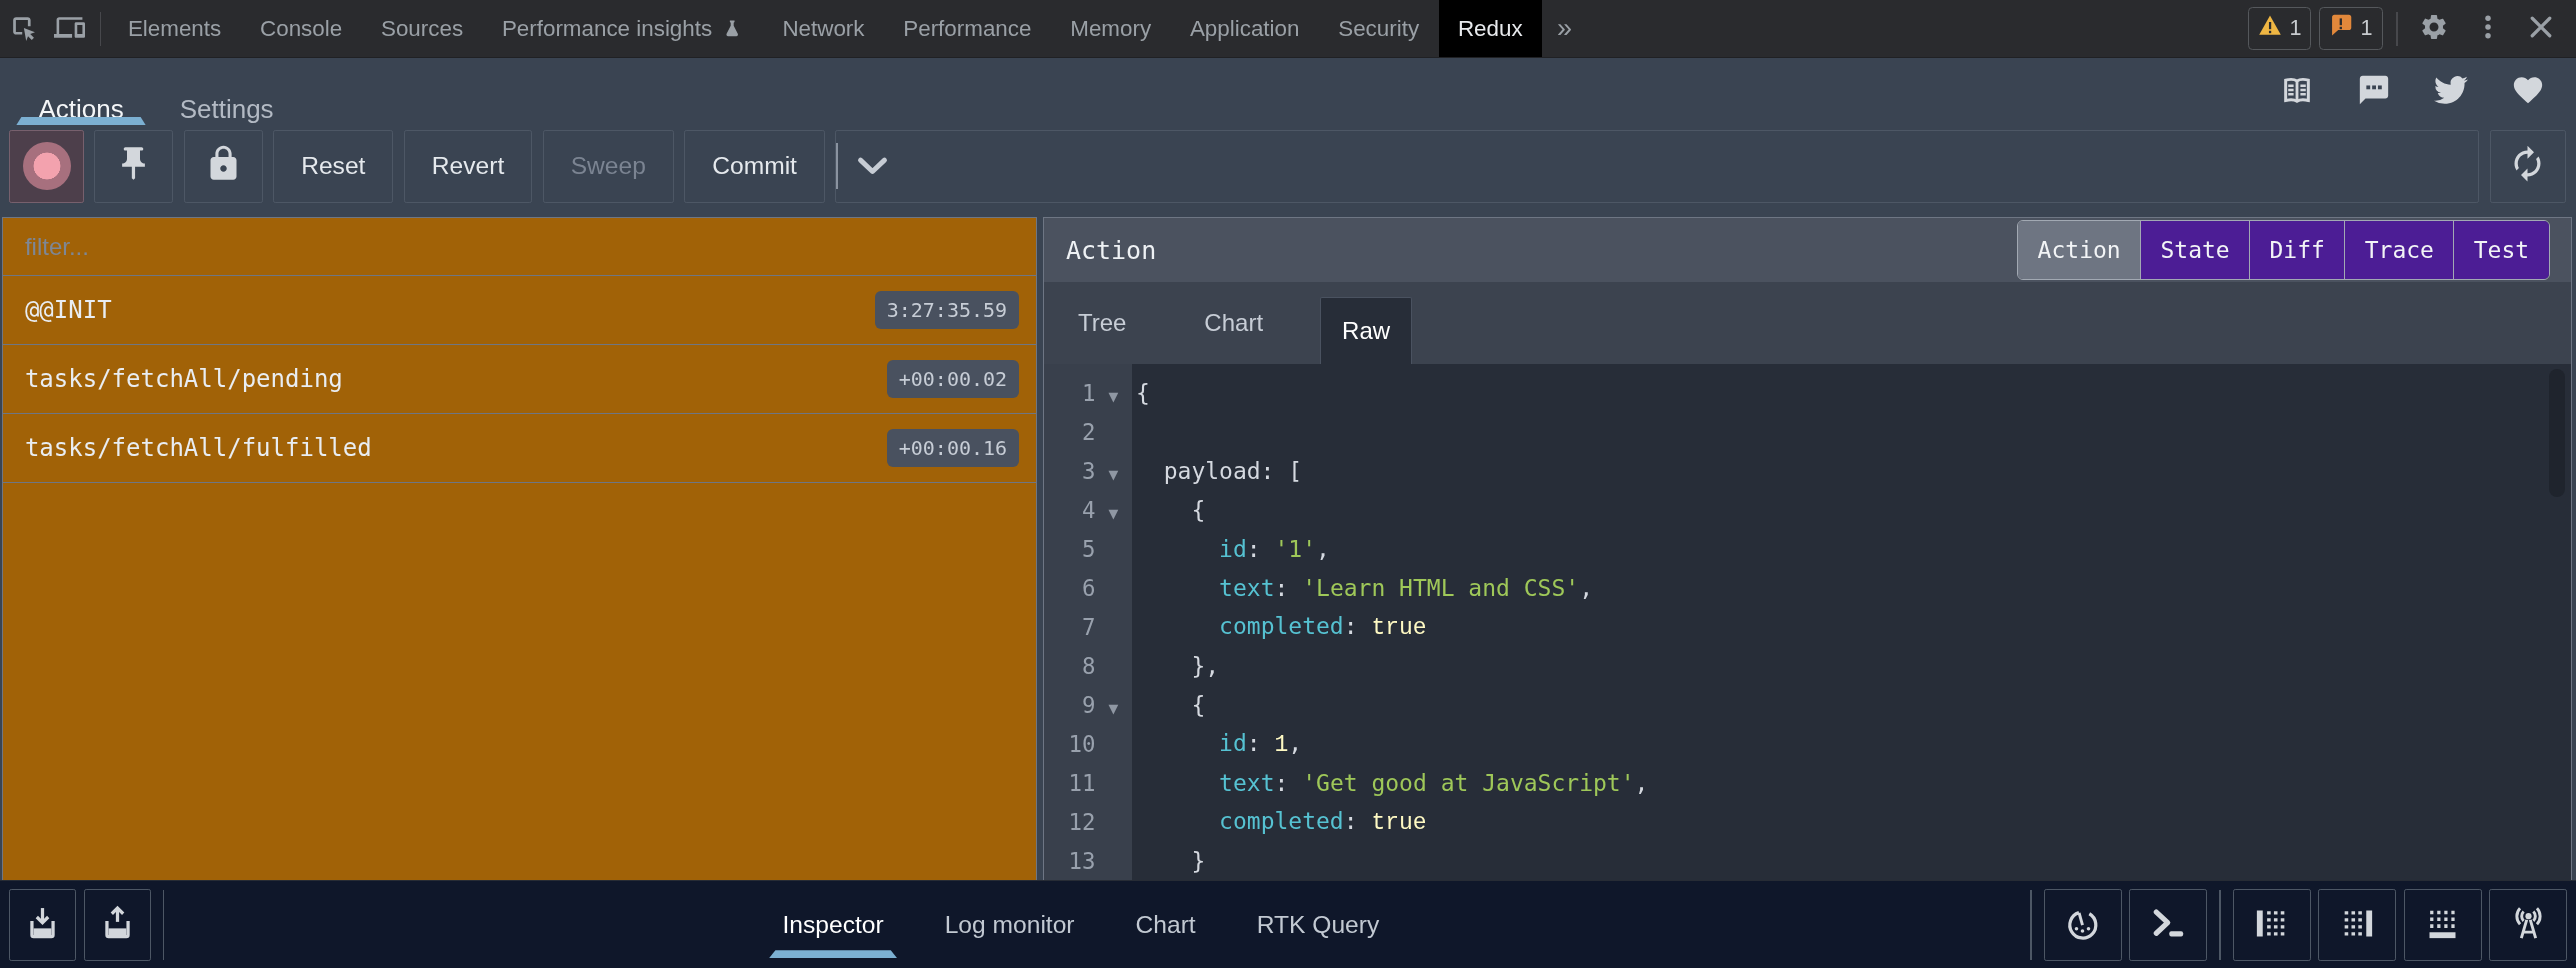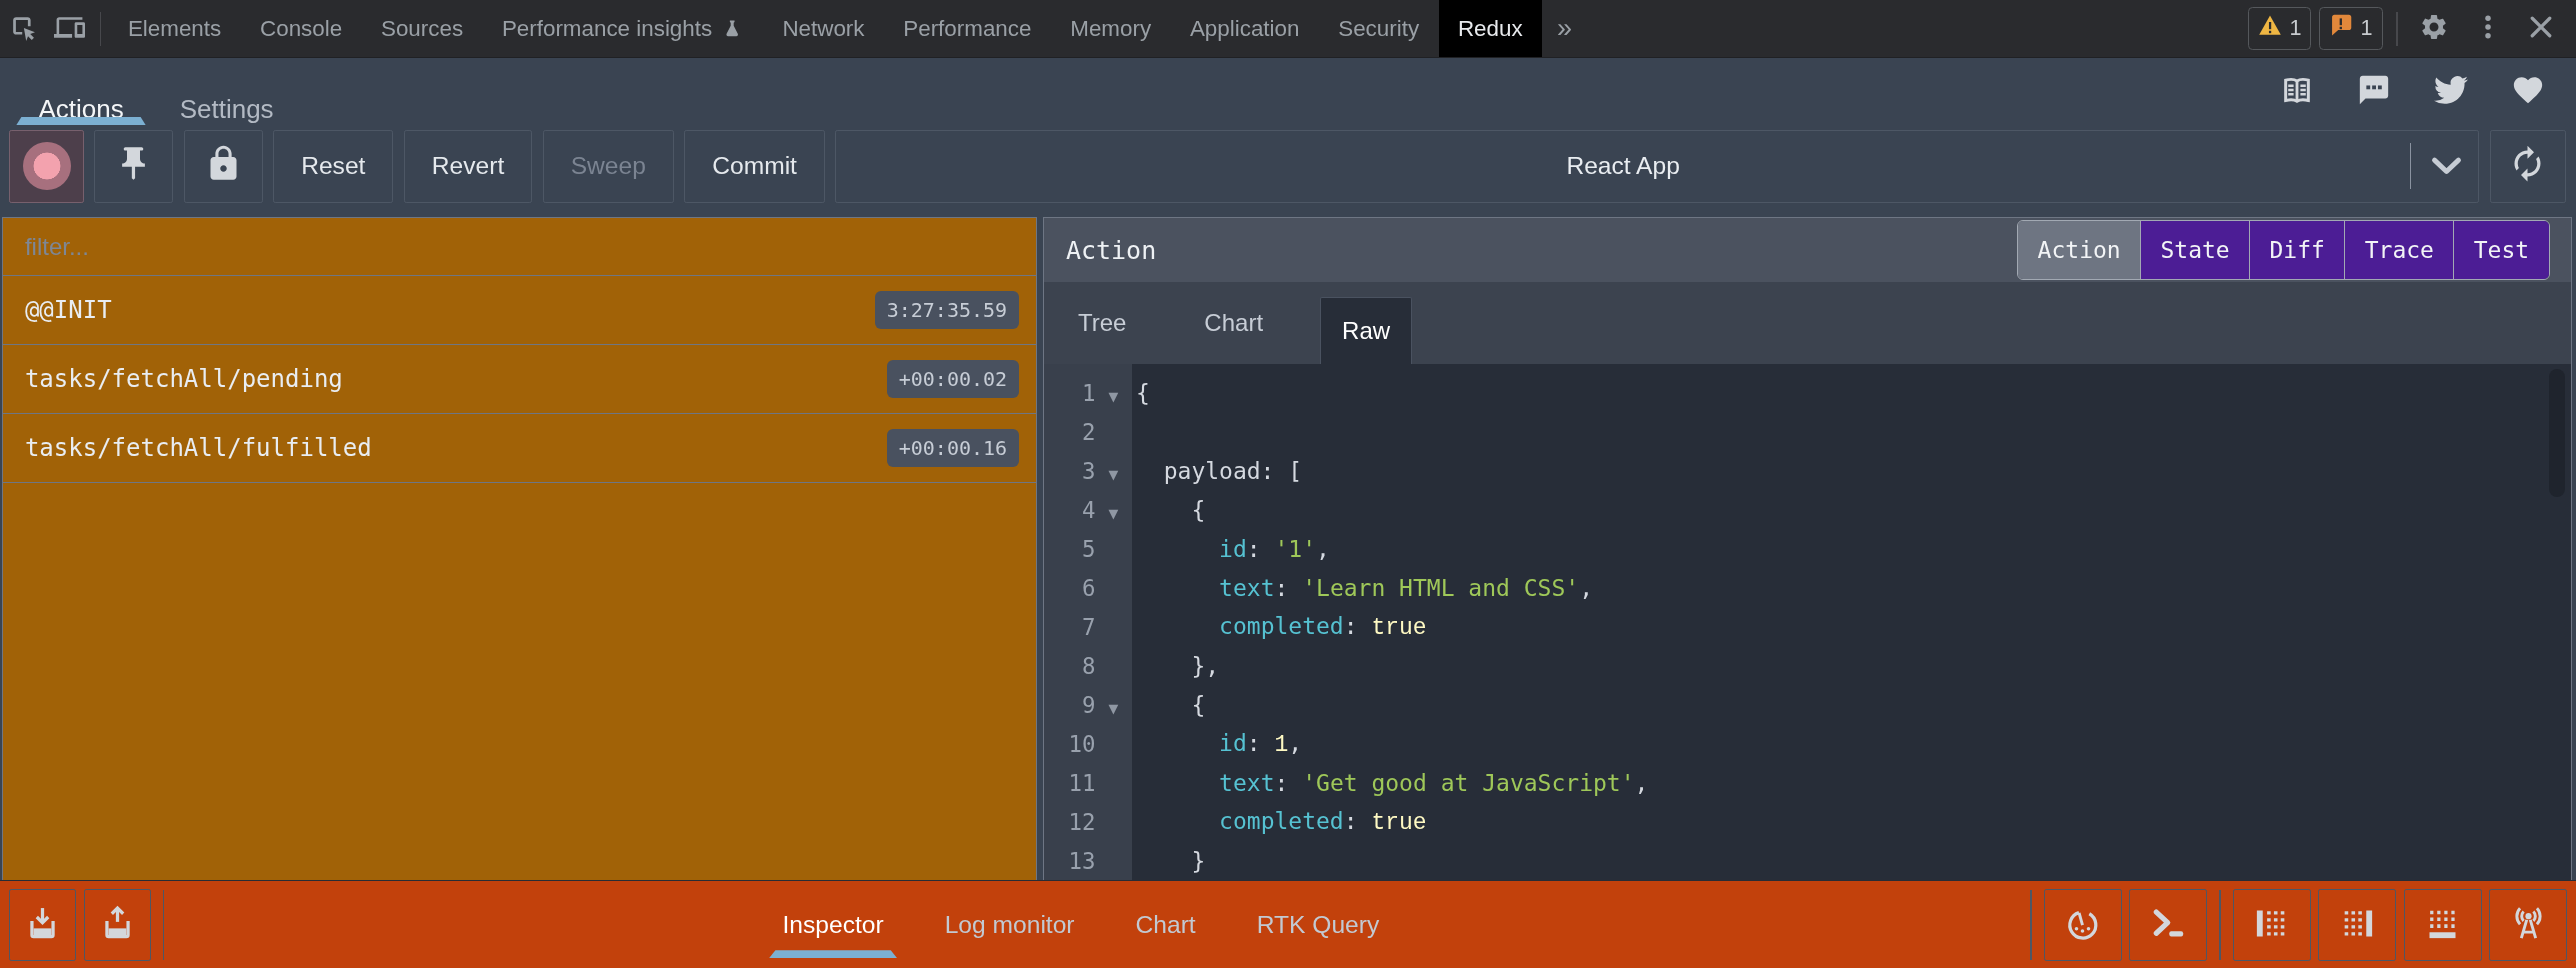--- a/index.html
+++ b/index.html
@@ -80,21 +80,21 @@
   .fold-col { width:36px; flex:none; text-align:center; }
   .fold { font-size:12.7px; color:#8f97a3; font-family:"DejaVu Sans",sans-serif; }
   .code-text { white-space:pre; padding-left:4.5px; }
   .tok-plain { color:#d5d9e0; }
   .tok-prop { color:#56c2d2; }
   .tok-str { color:#9fc859; }
   .tok-num { color:#fef9c3;font-family:Liberation Mono, monospace; }
   .scroll-thumb { position:absolute; right:5.2px; top:4.5px; width:16.4px; height:128px; background:#1f242d; border-radius:8.2px; }
 
   
-  .bottom-bar { height:88px; background:#c2410c; border-top:1.5px solid #272c35; display:flex; align-items:center; padding:0 9px; position:relative; }
+  .bottom-bar { height:88px; background:#0f172a; border-top:1.5px solid #272c35; display:flex; align-items:center; padding:0 9px; position:relative; }
   .bb-btn { width:67px; height:72px; border:1.5px solid #4d5765; border-radius:2.2px; display:flex; align-items:center; justify-content:center; flex:none; }
   .bb-btn svg { width:39px; height:39px; fill:#d3d7dc; }
   .bb-btn.wide { width:78px; }
   .bb-left { display:flex; align-items:center; gap:7.5px; }
   .bb-divider { width:1.5px; height:70px; background:#4d5765; margin:0 4.5px; flex:none; }
   .bb-tabs { position:absolute; left:775px; top:0; bottom:0; display:flex; gap:46px; }
   .bb-tab { position:relative; display:flex; align-items:center; padding:0 7.5px; font-size:24.6px; color:#c2c9d2; }
   .bb-tab.active { color:#ffffff; }
   .bb-underline { position:absolute; left:-6px; right:-6px; bottom:9.7px; height:8.2px; background:#7cb0d2; clip-path:polygon(5% 0,95% 0,100% 100%,0 100%); }
   .bb-right { margin-left:auto; display:flex; align-items:center; gap:7.5px; }
@@ -276,21 +276,20 @@
       <svg viewBox="0 0 24 24">
           <path d="M18 8h-1V6c0-2.76-2.24-5-5-5S7 3.24 7 6v2H6c-1.1 0-2 .9-2 2v10c0 1.1.9 2 2 2h12c1.1 0 2-.9 2-2V10c0-1.1-.9-2-2-2zm-6 9c-1.1 0-2-.9-2-2s.9-2 2-2 2 .9 2 2-.9 2-2 2zm3.1-9H8.9V6c0-1.71 1.39-3.1 3.1-3.1 1.71 0 3.1 1.39 3.1 3.1v2z"></path>
         </svg>
     </span>
   </div>
   <button class="tb-btn tb-text">Reset</button>
   <button class="tb-btn tb-text">Revert</button>
   <button class="tb-btn tb-text disabled">Sweep</button>
   <button class="tb-btn tb-text">Commit</button>
   <div class="dropdown">
-    <span class="dd-label">React App</span>
     <span class="dd-sep"></span>
     <span class="chevron-down-icon">
       <svg viewBox="0 0 44 28">
           <path d="M5 5l17 16L39 5"></path>
         </svg>
     </span>
   </div>
   <div class="tb-btn sync-btn">
     <span>
       <svg viewBox="0 0 24 24">

